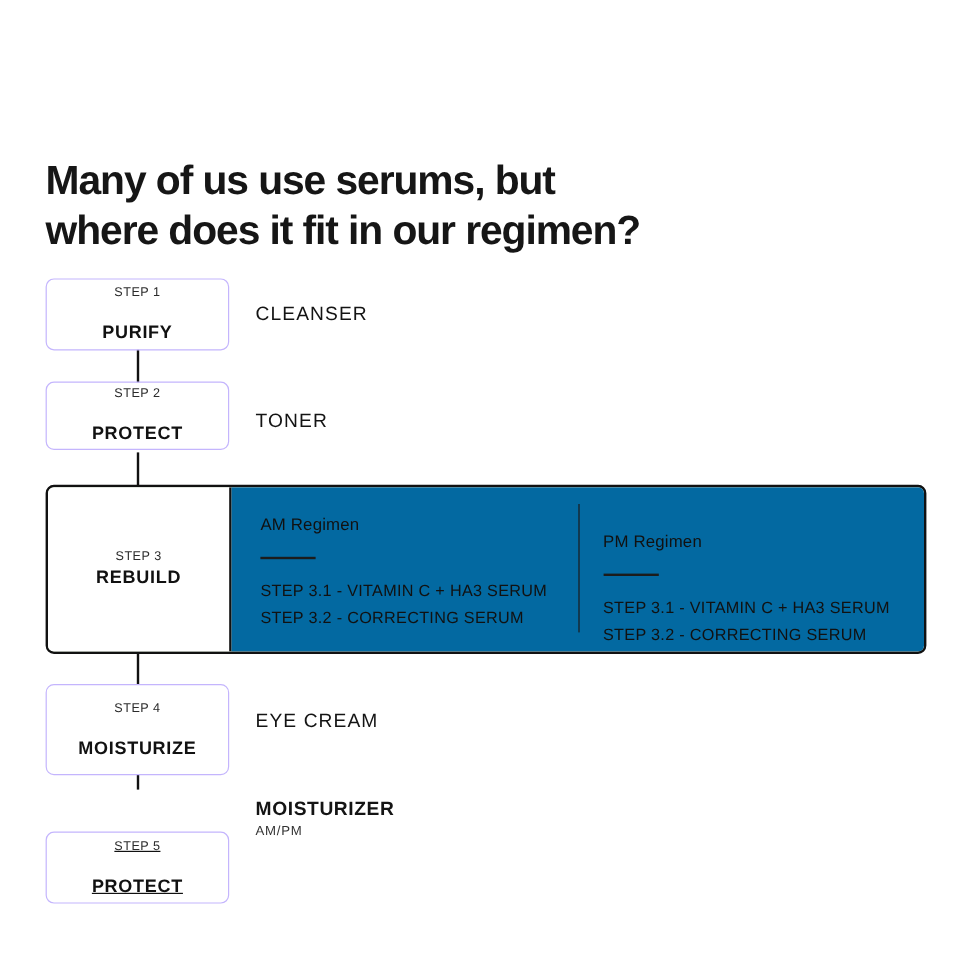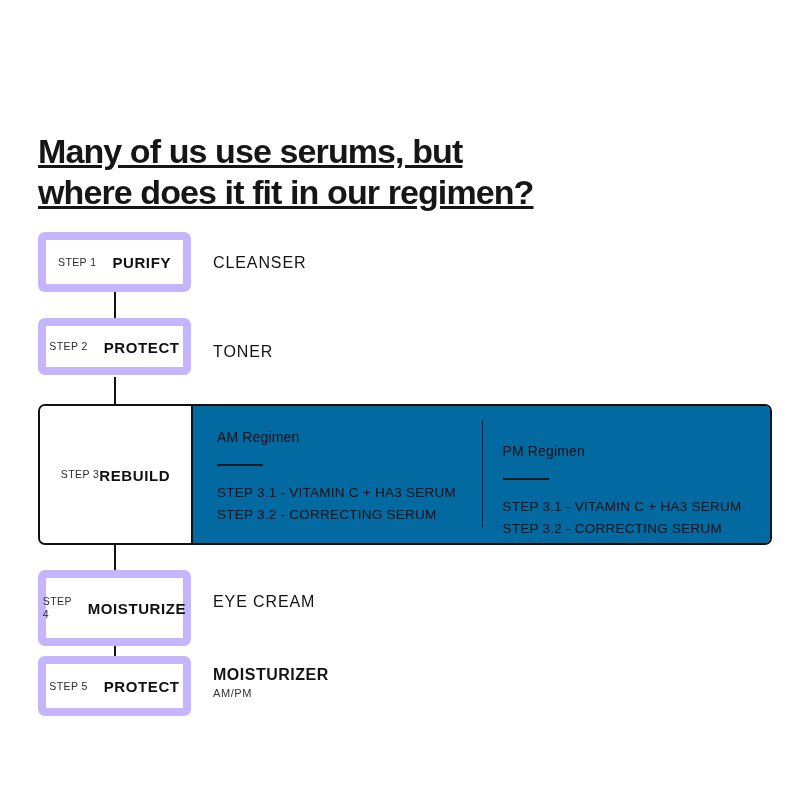--- a/index.html
+++ b/index.html
@@ -32,21 +32,20 @@
     width: 700px;
     font-size: 34px;
     font-weight: 700;
     line-height: 41px;
     letter-spacing: -0.9px;
     color: #161616;
   }
   .title .line {
     display: block;
     white-space: nowrap;
-    text-decoration: underline;
   }
 
   
   .flow {
     position: absolute;
     left: 0;
     top: 0;
     width: 800px;
     height: 800px;
   }
@@ -58,25 +57,25 @@
     width: 2px;
     background: #111111;
   }
 
   
   .step-box {
     position: absolute;
     left: 38px;
     width: 153px;
     box-sizing: border-box;
-    border: 8px solid #c4b5fd;
+    border: 1px solid #c4b5fd;
     border-radius: 7px;
     background: #ffffff;
     display: flex;
-    flex-direction: row;
+    flex-direction: column;
     align-items: center;
     justify-content: center;
     z-index: 2;
     gap: 16px;
   }
   .step-num {
     font-size: 10.5px;
     font-weight: 400;
     letter-spacing: 0.4px;
     color: #2b2b2b;
@@ -131,21 +130,21 @@
     overflow: hidden;
     z-index: 2;
   }
   .step3-box {
     width: 153px;
     flex: 0 0 153px;
     box-sizing: border-box;
     border-right: 2px solid #111111;
     background: #ffffff;
     display: flex;
-    flex-direction: row;
+    flex-direction: column;
     align-items: center;
     justify-content: center;
   }
   .regimen-panel {
     flex: 1 1 auto;
     display: flex;
     background: #0369a1;
     padding: 0;
   }
   .regimen-col {
@@ -236,21 +235,21 @@
     </div>
 
     <div class="step-box" style="top:570px;height:76px;">
       <span class="step-num">STEP 4</span>
       <span class="step-name">MOISTURIZE</span>
     </div>
     <div class="product-label" style="top:592px;">
       <span>EYE CREAM</span>
     </div>
 
-    <div class="step-box" style="top:656px;height:60px;">
+    <div class="step-box" style="top:693px;height:60px;text-decoration:underline;">
       <span class="step-num">STEP 5</span>
       <span class="step-name">PROTECT</span>
     </div>
     <div class="product-label strong" style="top:665px;">
       <span>MOISTURIZER</span>
       <span class="product-sub">AM/PM</span>
     </div>
 
   </div>
 </div>

